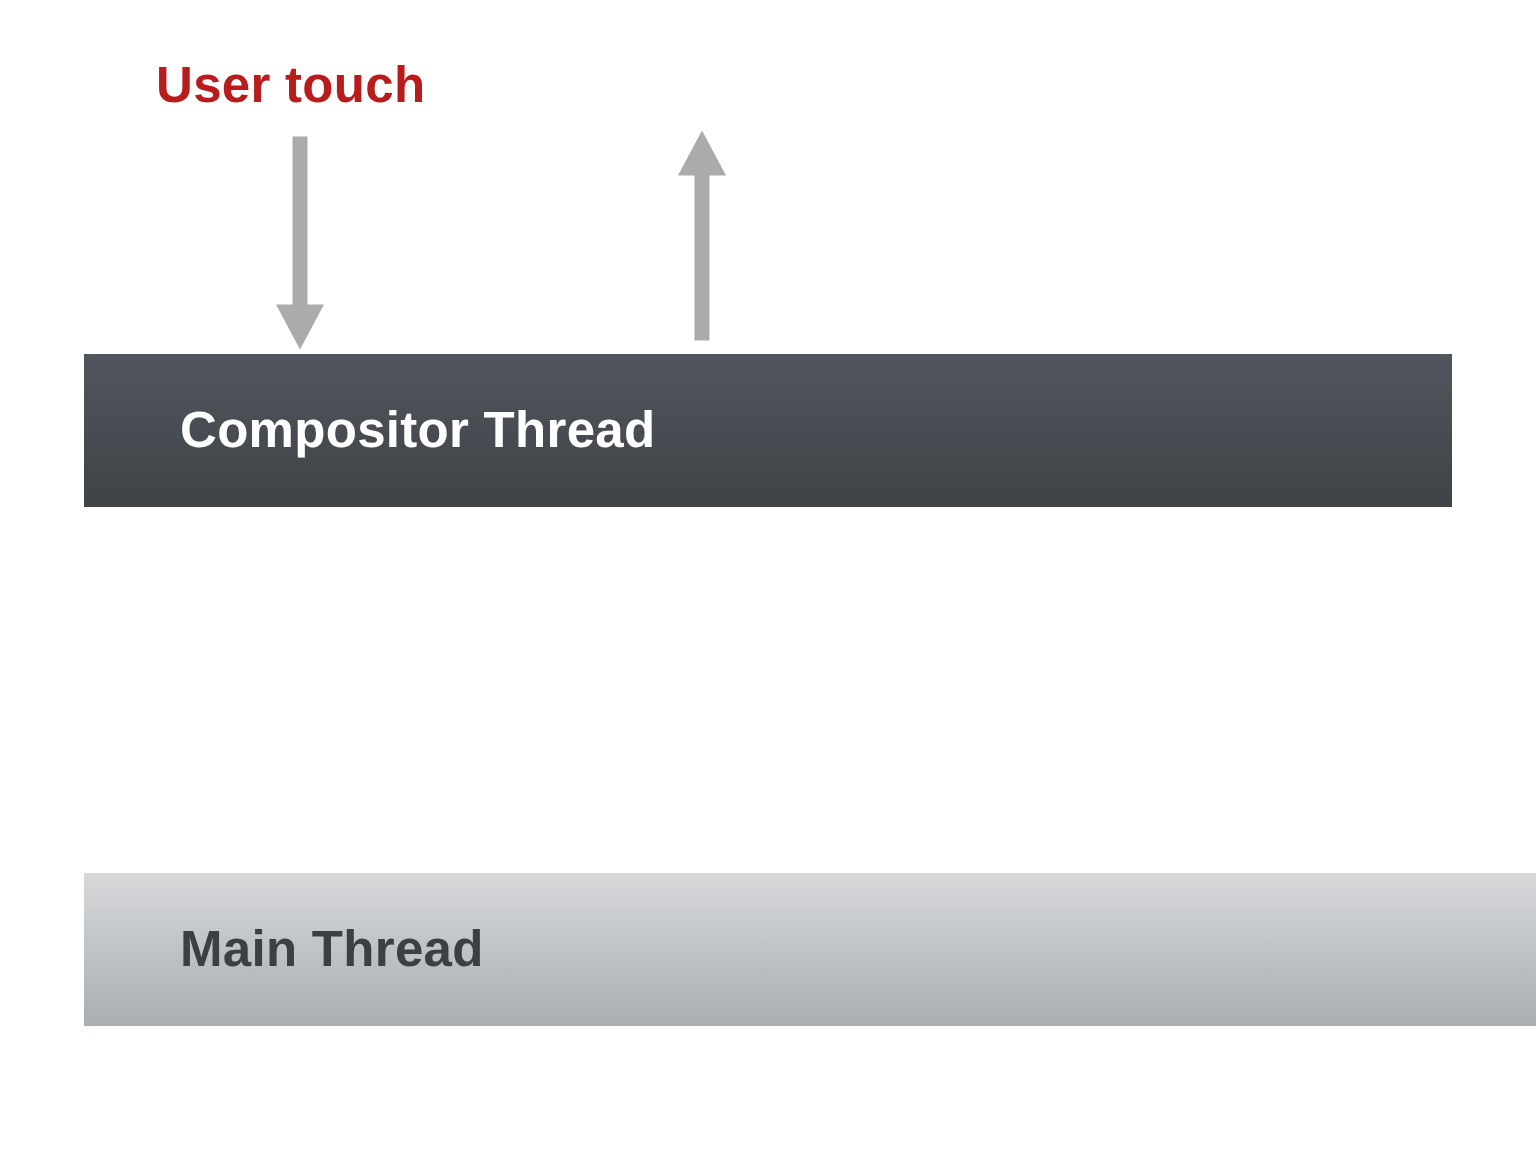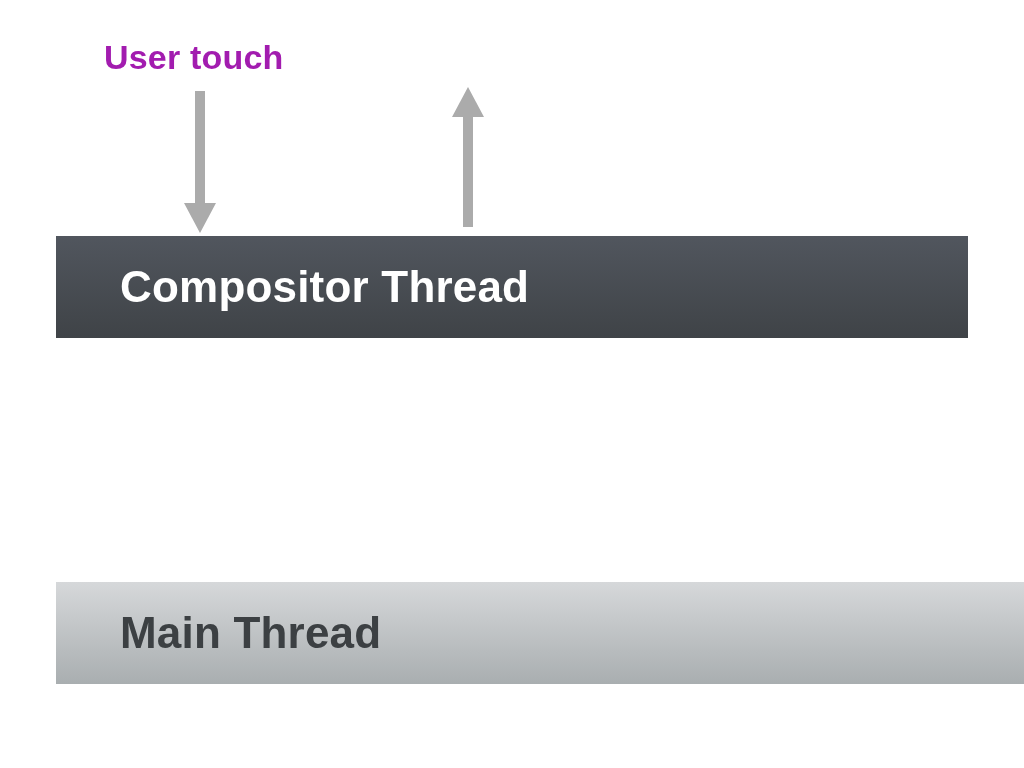--- a/index.html
+++ b/index.html
@@ -11,21 +11,21 @@
     left: 0; top: 0;
     width: 1024px; height: 768px;
     background: #ffffff;
   }
 
   .event-label {
     position: absolute;
     top: 38px;
     font-size: 34px;
     font-weight: bold;
-    color: #a21caf;
+    color: #b91c1c;
     letter-spacing: 0.2px;
     white-space: nowrap;
   }
   .label-user-touch { left: 104px; }
   .label-commit-gpu { left: 330px; }
 
   
   .arrow { position: absolute; width: 32px; }
   .arrow .shaft {
     position: absolute;
@@ -51,21 +51,21 @@
   
   .thread-bar {
     position: absolute;
     left: 56px;
     width: 912px;
     height: 102px;
     display: flex;
     align-items: center;
   }
   .thread-bar .bar-label {
-    font-size: 44px;
+    font-size: 34px;
     font-weight: bold;
     padding-left: 64px;
     letter-spacing: 0.2px;
     white-space: nowrap;
   }
   .bar-compositor {
     top: 236px;
     background: linear-gradient(to bottom, #51565e 0%, #3f4347 100%);
   }
   .bar-compositor .bar-label { color: #ffffff; }

